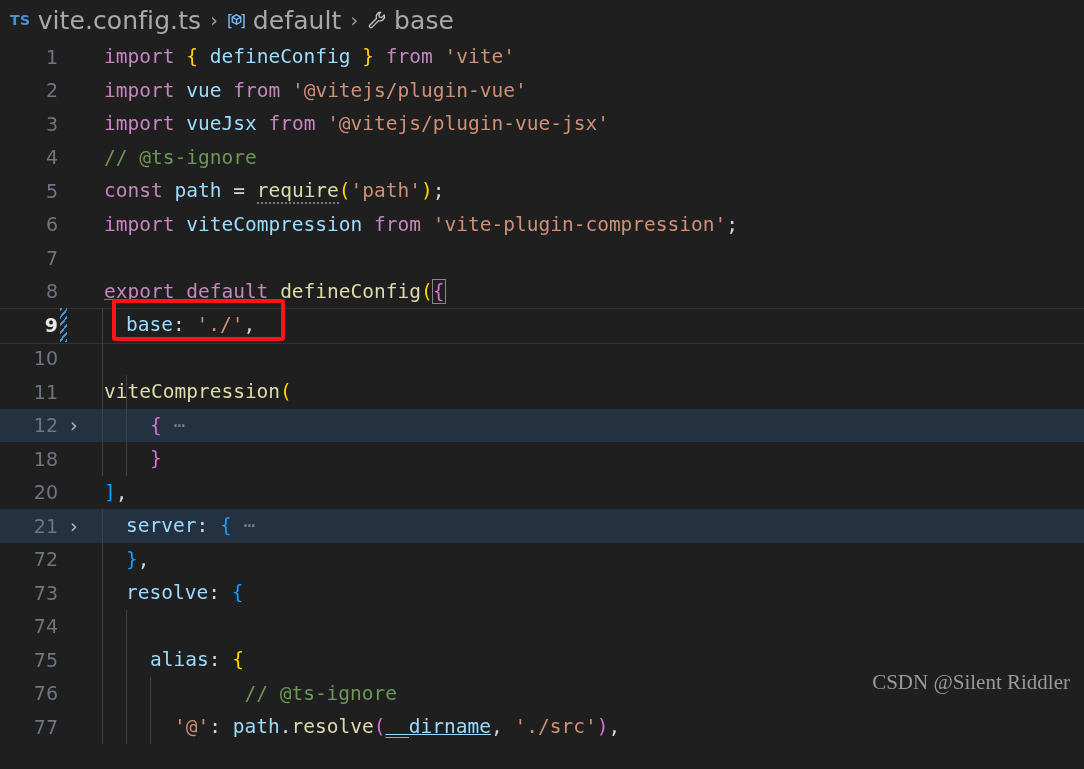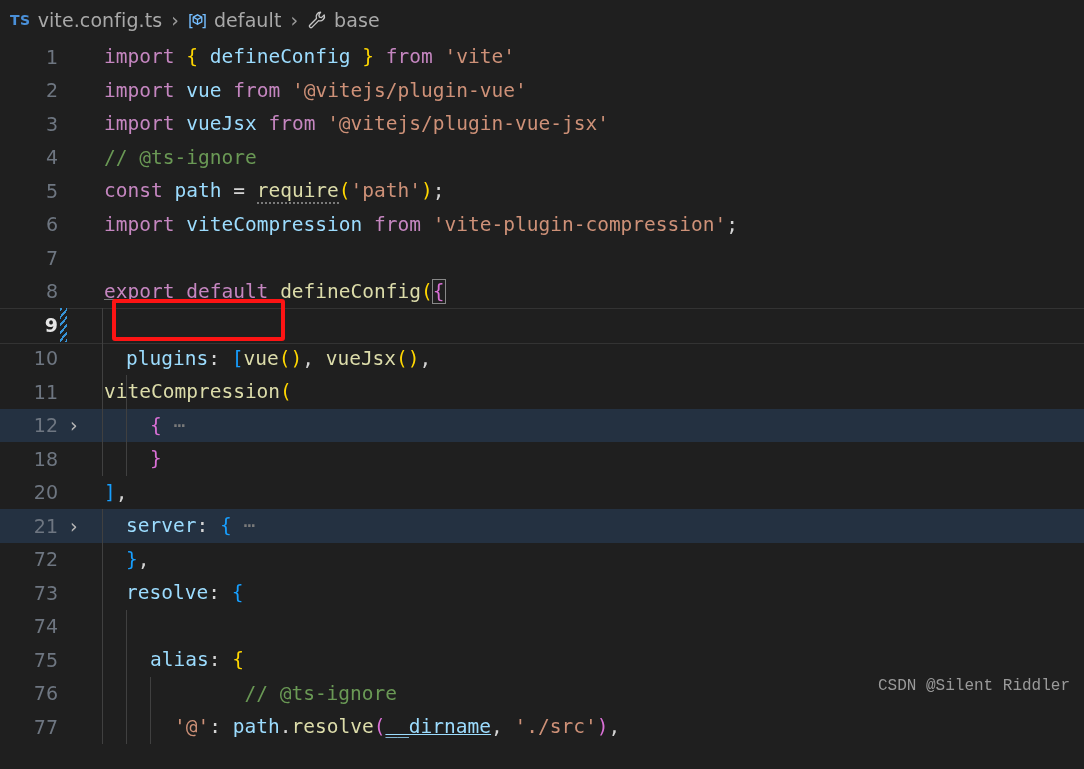--- a/index.html
+++ b/index.html
@@ -19,21 +19,21 @@
     display: flex;
     align-items: center;
     padding-left: 10px;
     background: #1f1f1f;
     font-family: "DejaVu Sans", sans-serif;
     font-size: 19px;
     color: #a9a9a9;
     user-select: none;
   }
   .crumb { display: flex; align-items: center; gap: 7px; }
-  .crumb-label { color: #a9a9a9; font-size: 19px; letter-spacing: .1px; }
+  .crumb-label { color: #a9a9a9; font-size: 25px; letter-spacing: .1px; }
   .crumb-sep {
     color: #9a9a9a;
     font-size: 19px;
     margin: 0 9px;
     font-family: "DejaVu Sans", sans-serif;
   }
   .ts-icon {
     color: #4a90d9;
     font-weight: bold;
     font-size: 14px;
@@ -150,22 +150,22 @@
     border-radius: 3px;
     pointer-events: none;
     z-index: 30;
   }
 
   
   .watermark {
     position: absolute;
     right: 14px; bottom: 8px;
     color: #9a9a9a;
-    font-family: Liberation Mono, monospace;
-    font-size: 16px;
+    font-family: Liberation Serif, serif;
+    font-size: 21px;
     z-index: 25;
     user-select: none;
     white-space: nowrap;
   }
 </style>
 </head>
 <body>
 
 <div id="app">
 
@@ -256,31 +256,31 @@
 
     <div class="row current">
       <div class="lnum">9</div>
       <div class="gutter-extra">
         <div class="diff-stripe"></div>
       </div>
       <div class="codecell">
         <div class="guides">
           <div class="guide" style="left:6px"></div>
         </div>
+        <span class="code" style="padding-left:22px"><span class="var">base</span><span class="op">:</span> <span class="str">'./'</span><span class="op">,</span></span>
       </div>
     </div>
 
     <div class="row">
       <div class="lnum">10</div>
       <div class="gutter-extra"></div>
       <div class="codecell">
         <div class="guides">
           <div class="guide" style="left:6px"></div>
         </div>
-        <span class="code" style="padding-left:22px"><span class="var">plugins</span><span class="op">:</span> <span class="br3">[</span><span class="fn">vue</span><span class="br1">()</span><span class="op">,</span> <span class="fn">vueJsx</span><span class="br1">()</span><span class="op">,</span></span>
       </div>
     </div>
 
     <div class="row">
       <div class="lnum">11</div>
       <div class="gutter-extra"></div>
       <div class="codecell">
         <div class="guides">
           <div class="guide" style="left:6px"></div>
           <div class="guide" style="left:30px"></div>

